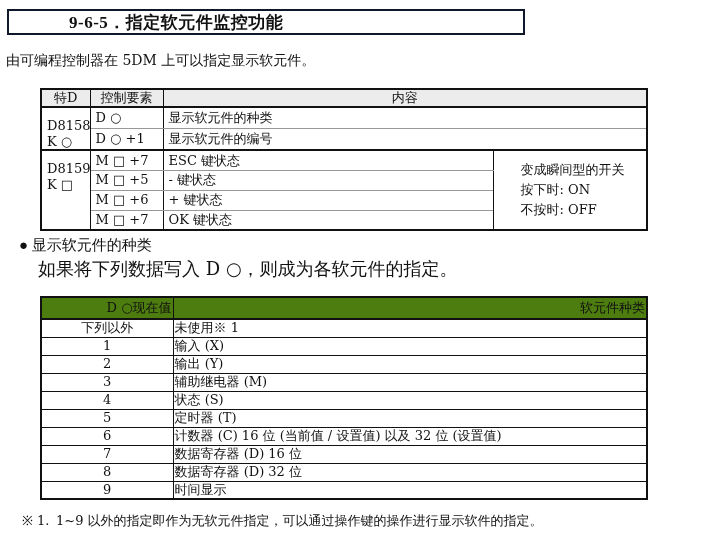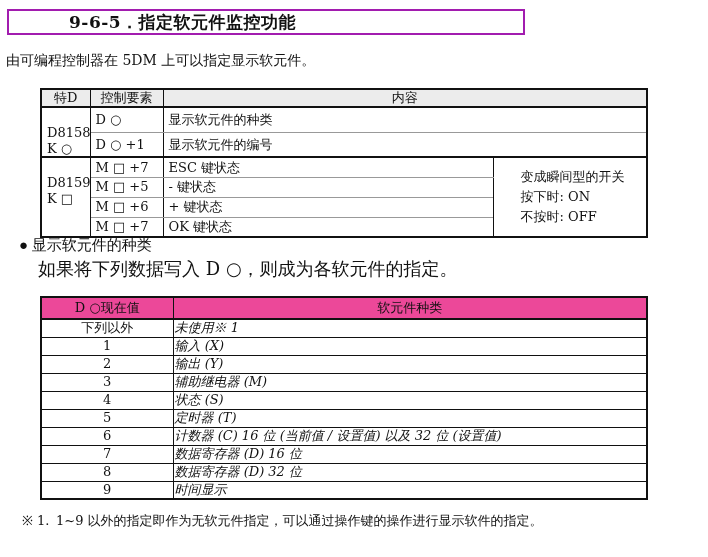--- a/index.html
+++ b/index.html
@@ -7,22 +7,22 @@
     width:708px; height:557px;
     background:#ffffff; color:#111;
     font-family:"DejaVu Serif","Liberation Serif",serif;
     position:relative; overflow:hidden;
   }
 
   
   .titlebar {
     position:absolute; left:7px; top:9px;
     width:514px; height:22px;
-    border:2px solid #a21caf;
-    display:flex; align-items:center; background:#fff;
+    border:2px solid #0f172a;
+    display:flex; align-items:center; background:#fff;font-family:Liberation Serif, serif;
   }
   .hatch {
     width:43px; flex:0 0 43px;
     border-right:2px solid #111;
     background:repeating-linear-gradient(135deg,#111 0px,#111 1.8px,#ffffff 1.8px,#ffffff 5.2px);
   }
   .title-text {
     flex:1; display:flex; align-items:center;
     padding-left:15px; white-space:nowrap;
     font-size:17px; font-weight:bold; letter-spacing:0.5px;
@@ -37,36 +37,36 @@
 
   
   .t1 { position:absolute; left:40px; top:88px; width:606px; border:2px solid #111; }
   .t1 th, .t1 td {
     border:1px solid #111; font-size:13px; font-weight:normal;
     padding:0 5px; height:20px; line-height:1.2; text-align:left;
   }
   .t1 thead th { background:#ececec; border-bottom:2px solid #111; text-align:center; height:18px; }
   .t1 td.light { border-bottom:1px solid #999; }
   .t1 tr.group-start td { border-top:2px solid #111; }
-  .t1 td.grp-cell { vertical-align:top; padding-top:17px; }
+  .t1 td.grp-cell { vertical-align:top; padding-top:10px; }
   .t1 td.note-cell { vertical-align:middle; line-height:1.55; padding-left:27px; }
 
   
   .bullet-heading { position:absolute; left:19px; top:236px; font-size:15px;font-family:Liberation Serif, serif; }
   .bullet-desc   { position:absolute; left:38px; top:257px; font-size:18px; }
 
   
   .t2 { position:absolute; left:40px; top:296px; width:606px; border:2px solid #111; }
   .t2 th {
-    background:#ec4899; border:1px solid #111; border-bottom:2px solid #111;
-    height:22px; font-size:13px; font-weight:normal; text-align:center;
+    background:#4d7c0f; border:1px solid #111; border-bottom:2px solid #111;
+    height:22px; font-size:13px; font-weight:normal; text-align:right;
   }
   .t2 td { border:1px solid #111; height:18px; font-size:13px; line-height:1.1; }
   .t2 td.val  { text-align:center;margin-left:42px; }
-  .t2 td.type { text-align:left;font-style:italic; }
+  .t2 td.type { text-align:left; }
 
   
   .footnote { position:absolute; left:22px; top:512px; font-size:13px; line-height:1.35; }
   .fn-line1 { display:flex; }
   .fn-marker { flex:0 0 34px; }
   .fn-line2 { margin-left:34px; }
 </style>
 </head>
 <body>
 

